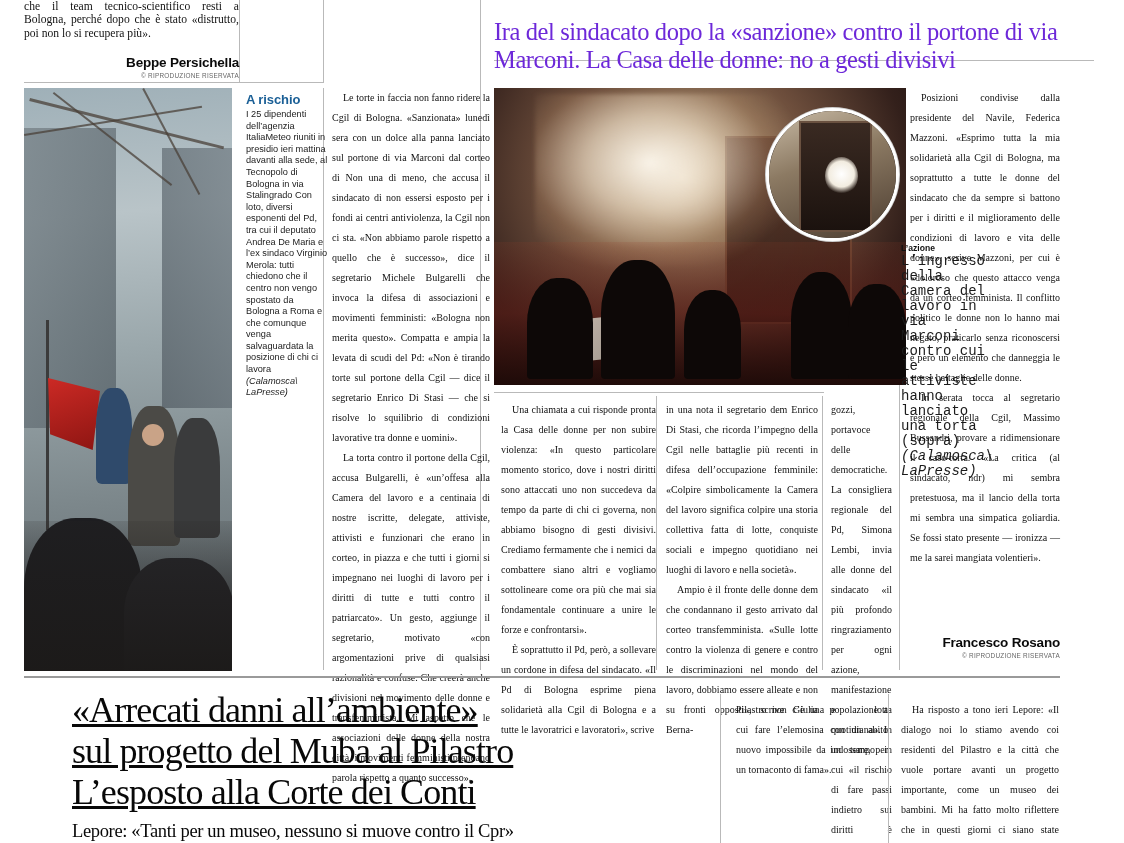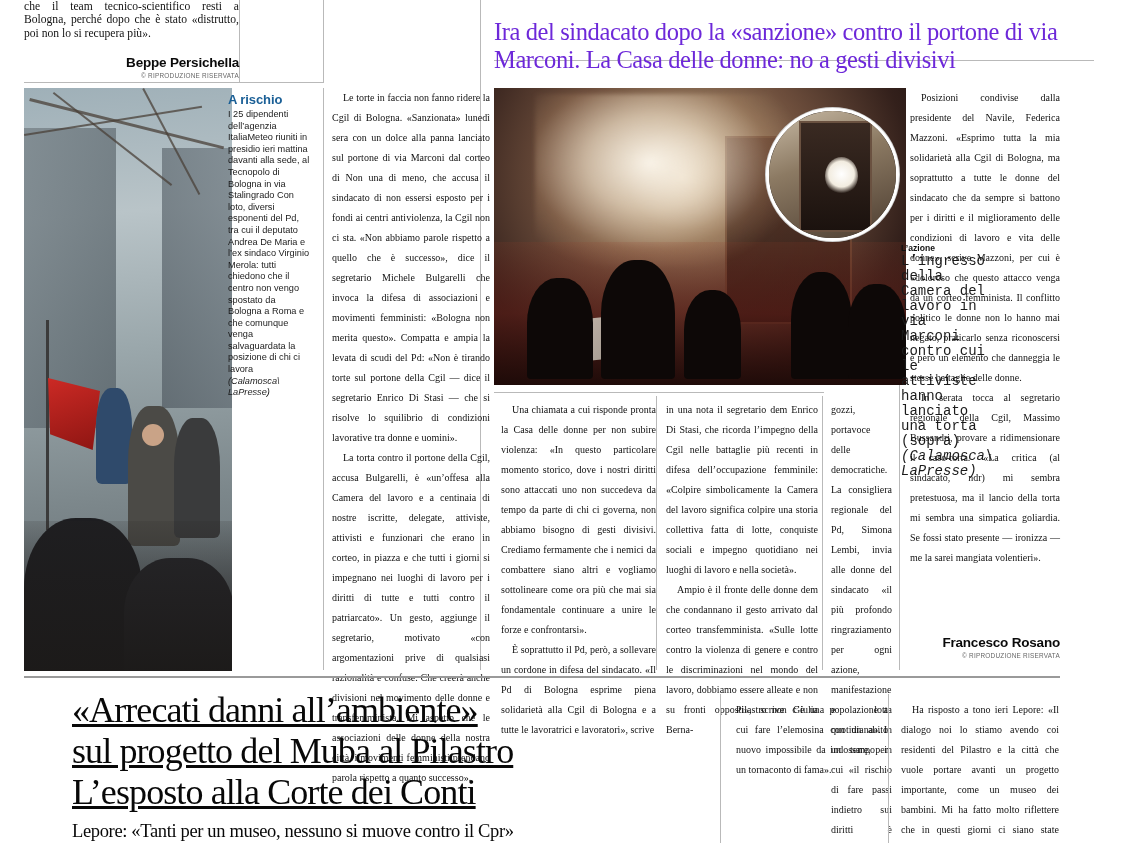--- a/index.html
+++ b/index.html
@@ -67,21 +67,21 @@
     background:linear-gradient(250deg,#78838a,#59636a);opacity:.8;}
   .ph-flag{position:absolute;left:24px;top:290px;width:52px;height:72px;
     background:linear-gradient(160deg,#cc2a25,#8d1512);
     clip-path:polygon(0 0,100% 18%,86% 100%,4% 78%);}
   .ph-pole{position:absolute;left:22px;top:232px;width:3px;height:210px;background:#3b3b3b;}
   .ph-fig{position:absolute;border-radius:40% 40% 6px 6px;}
   .ph-ground{position:absolute;left:0;right:0;bottom:0;height:150px;
     background:linear-gradient(180deg,rgba(40,38,36,.15),rgba(28,26,25,.95));}
 
   
-  #capcol{position:absolute;left:228px;top:92px;width:82px;}
+  #capcol{position:absolute;left:246px;top:92px;width:82px;}
   .cap-kicker{
     font-family:"Liberation Sans", sans-serif;
     font-weight:bold;font-size:13px;color:#1a5f96;margin-bottom:2px;
     letter-spacing:-0.1px;
   }
   .cap-text{
     font-family:"Liberation Sans", sans-serif;
     font-size:9.2px;line-height:11.6px;color:#1b1b1b;
   }
   .cap-credit{font-style:italic;}

